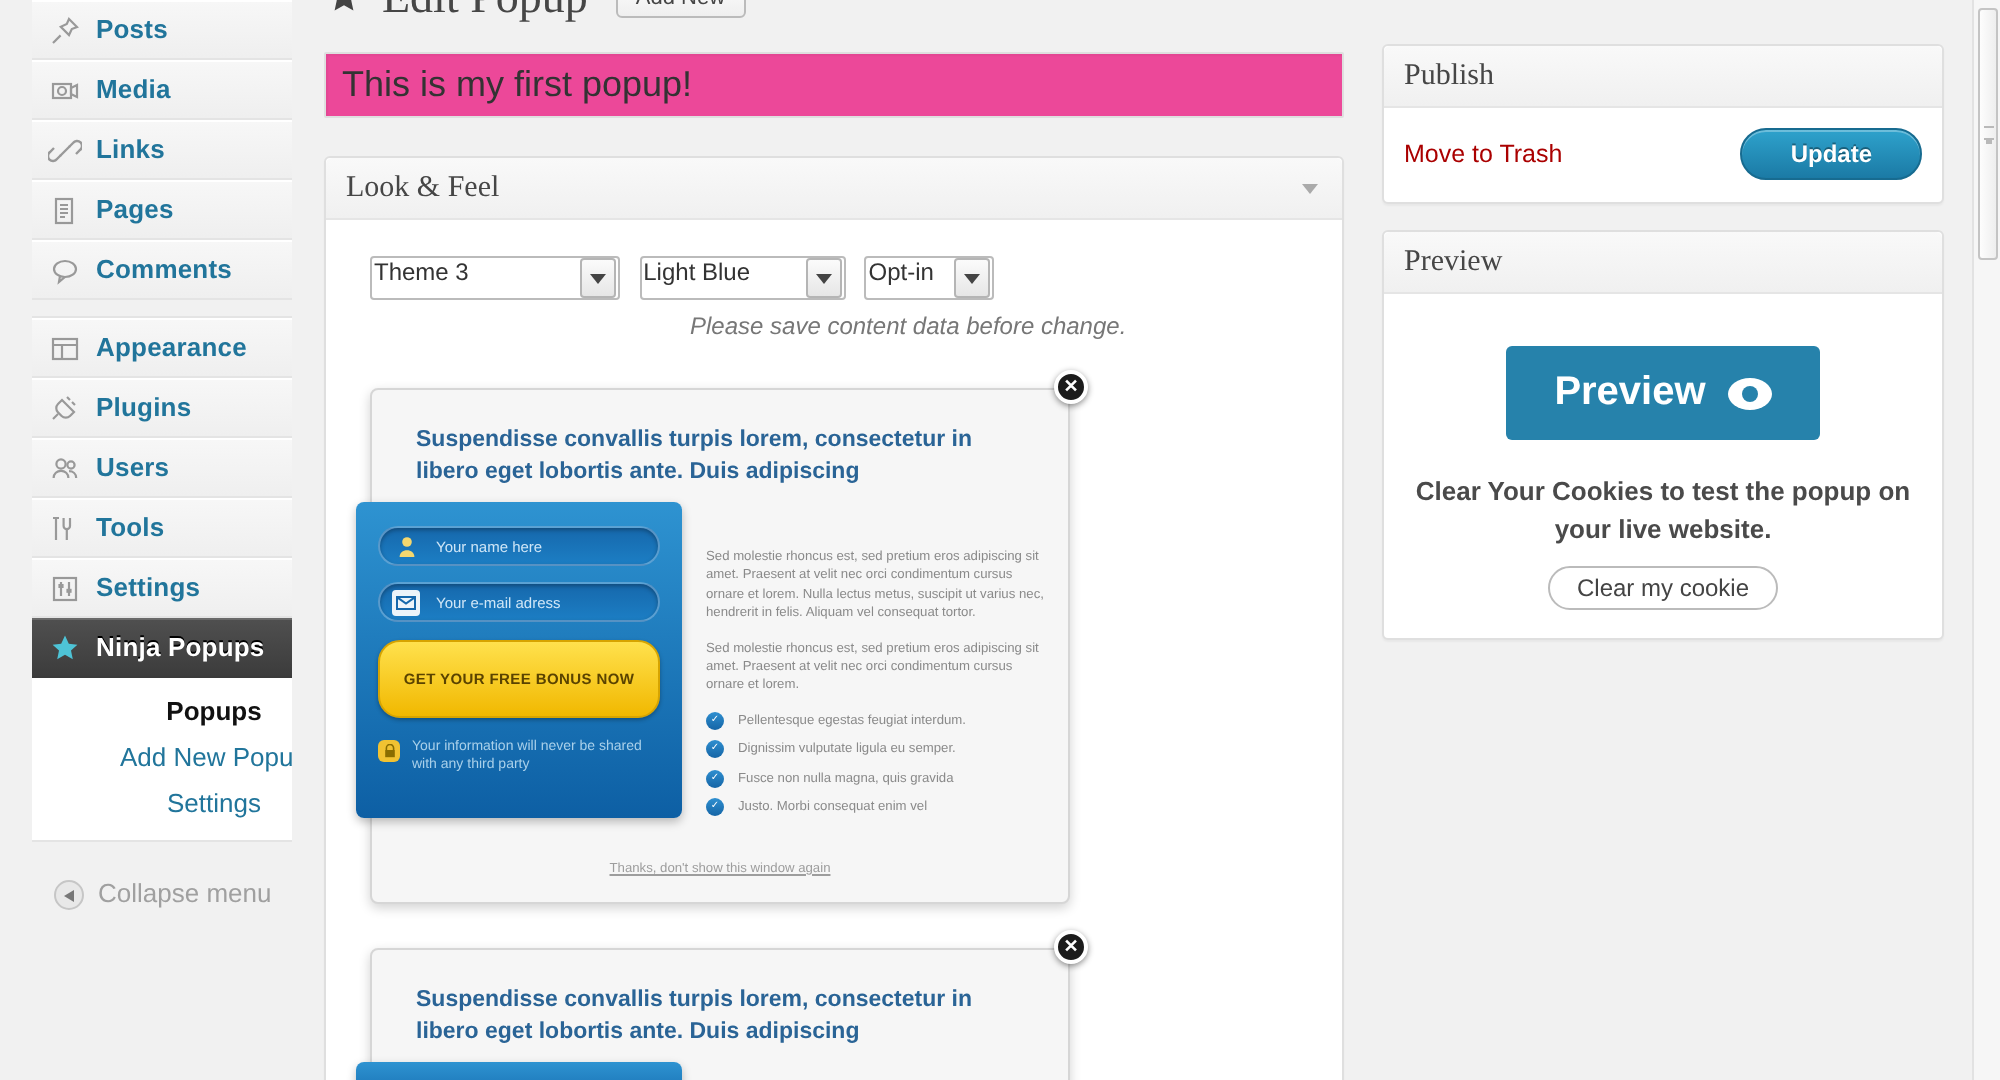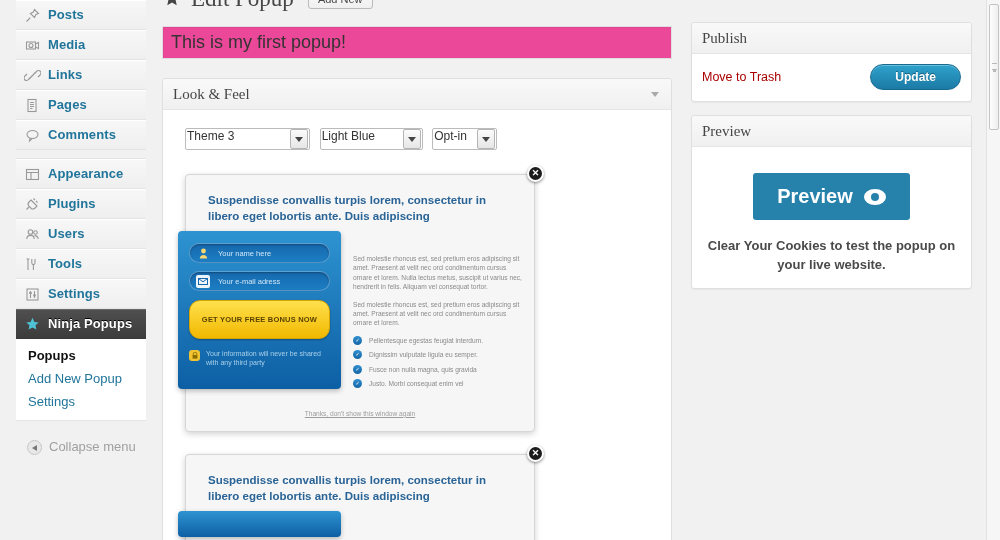--- a/index.html
+++ b/index.html
@@ -48,20 +48,21 @@
   }
   .mi-icon { width:17px; height:17px; display:inline-block; flex:0 0 17px;
     opacity:.72; position:relative; }
   .menu-item.current .mi-icon { opacity:1; }
   .mi-icon svg { display:block; }
 
   .submenu { background:#fff; padding:5px 0 7px 0; border-bottom:1px solid #e4e4e4;}
   .submenu .sm {
     padding:3px 0 3px 12px; font-size:13px; color:#21759b; line-height:17px;
     cursor:pointer;
+    text-align:center;
   }
   .submenu .sm.current { color:#111; font-weight:bold; }
 
   .collapse {
     margin-top:14px; padding-left:11px; height:24px; line-height:24px;
     color:#a0a0a0; font-size:13px; display:flex; align-items:center; cursor:pointer;
   }
   .collapse .cicon {
     width:15px;height:15px;border-radius:50%;border:1px solid #c6c6c6;
     background:#e8e8e8; margin-right:7px; position:relative; flex:0 0 15px;
@@ -457,20 +458,21 @@
               </span>
           </span>
           <span class="sel sel-type">
             <span>Opt-in</span>
             <span class="arrow">
                 <i></i>
               </span>
           </span>
         </div>
       </div>
+      <div class="hint">Please save content data before change.</div>
 
       <div class="pop-wrap">
         <div class="popup">
           <div class="pop-close">✕</div>
           <div class="pop-headline">Suspendisse convallis turpis lorem, consectetur in libero eget lobortis ante. Duis adipiscing</div>
           <div class="pop-cols">
             <div class="pop-left">
               <div class="pop-field">
                 <span class="pf-ico user">
                   <svg width="9" height="11" viewBox="0 0 9 11">
@@ -562,20 +564,21 @@
       <span>Preview</span>
     </div>
     <div class="prev-body">
       <span class="preview-btn">
         <span>Preview</span>
         <span class="eye">
             <b></b>
           </span>
       </span>
       <div class="prev-text">Clear Your Cookies to test the popup on your live website.</div>
+      <span class="cookie-btn">Clear my cookie</span>
     </div>
   </div>
 
 </div>
 
 <div id="scrollbar">
   <div id="scrollthumb">
       <i></i>
     </div>
 </div>

